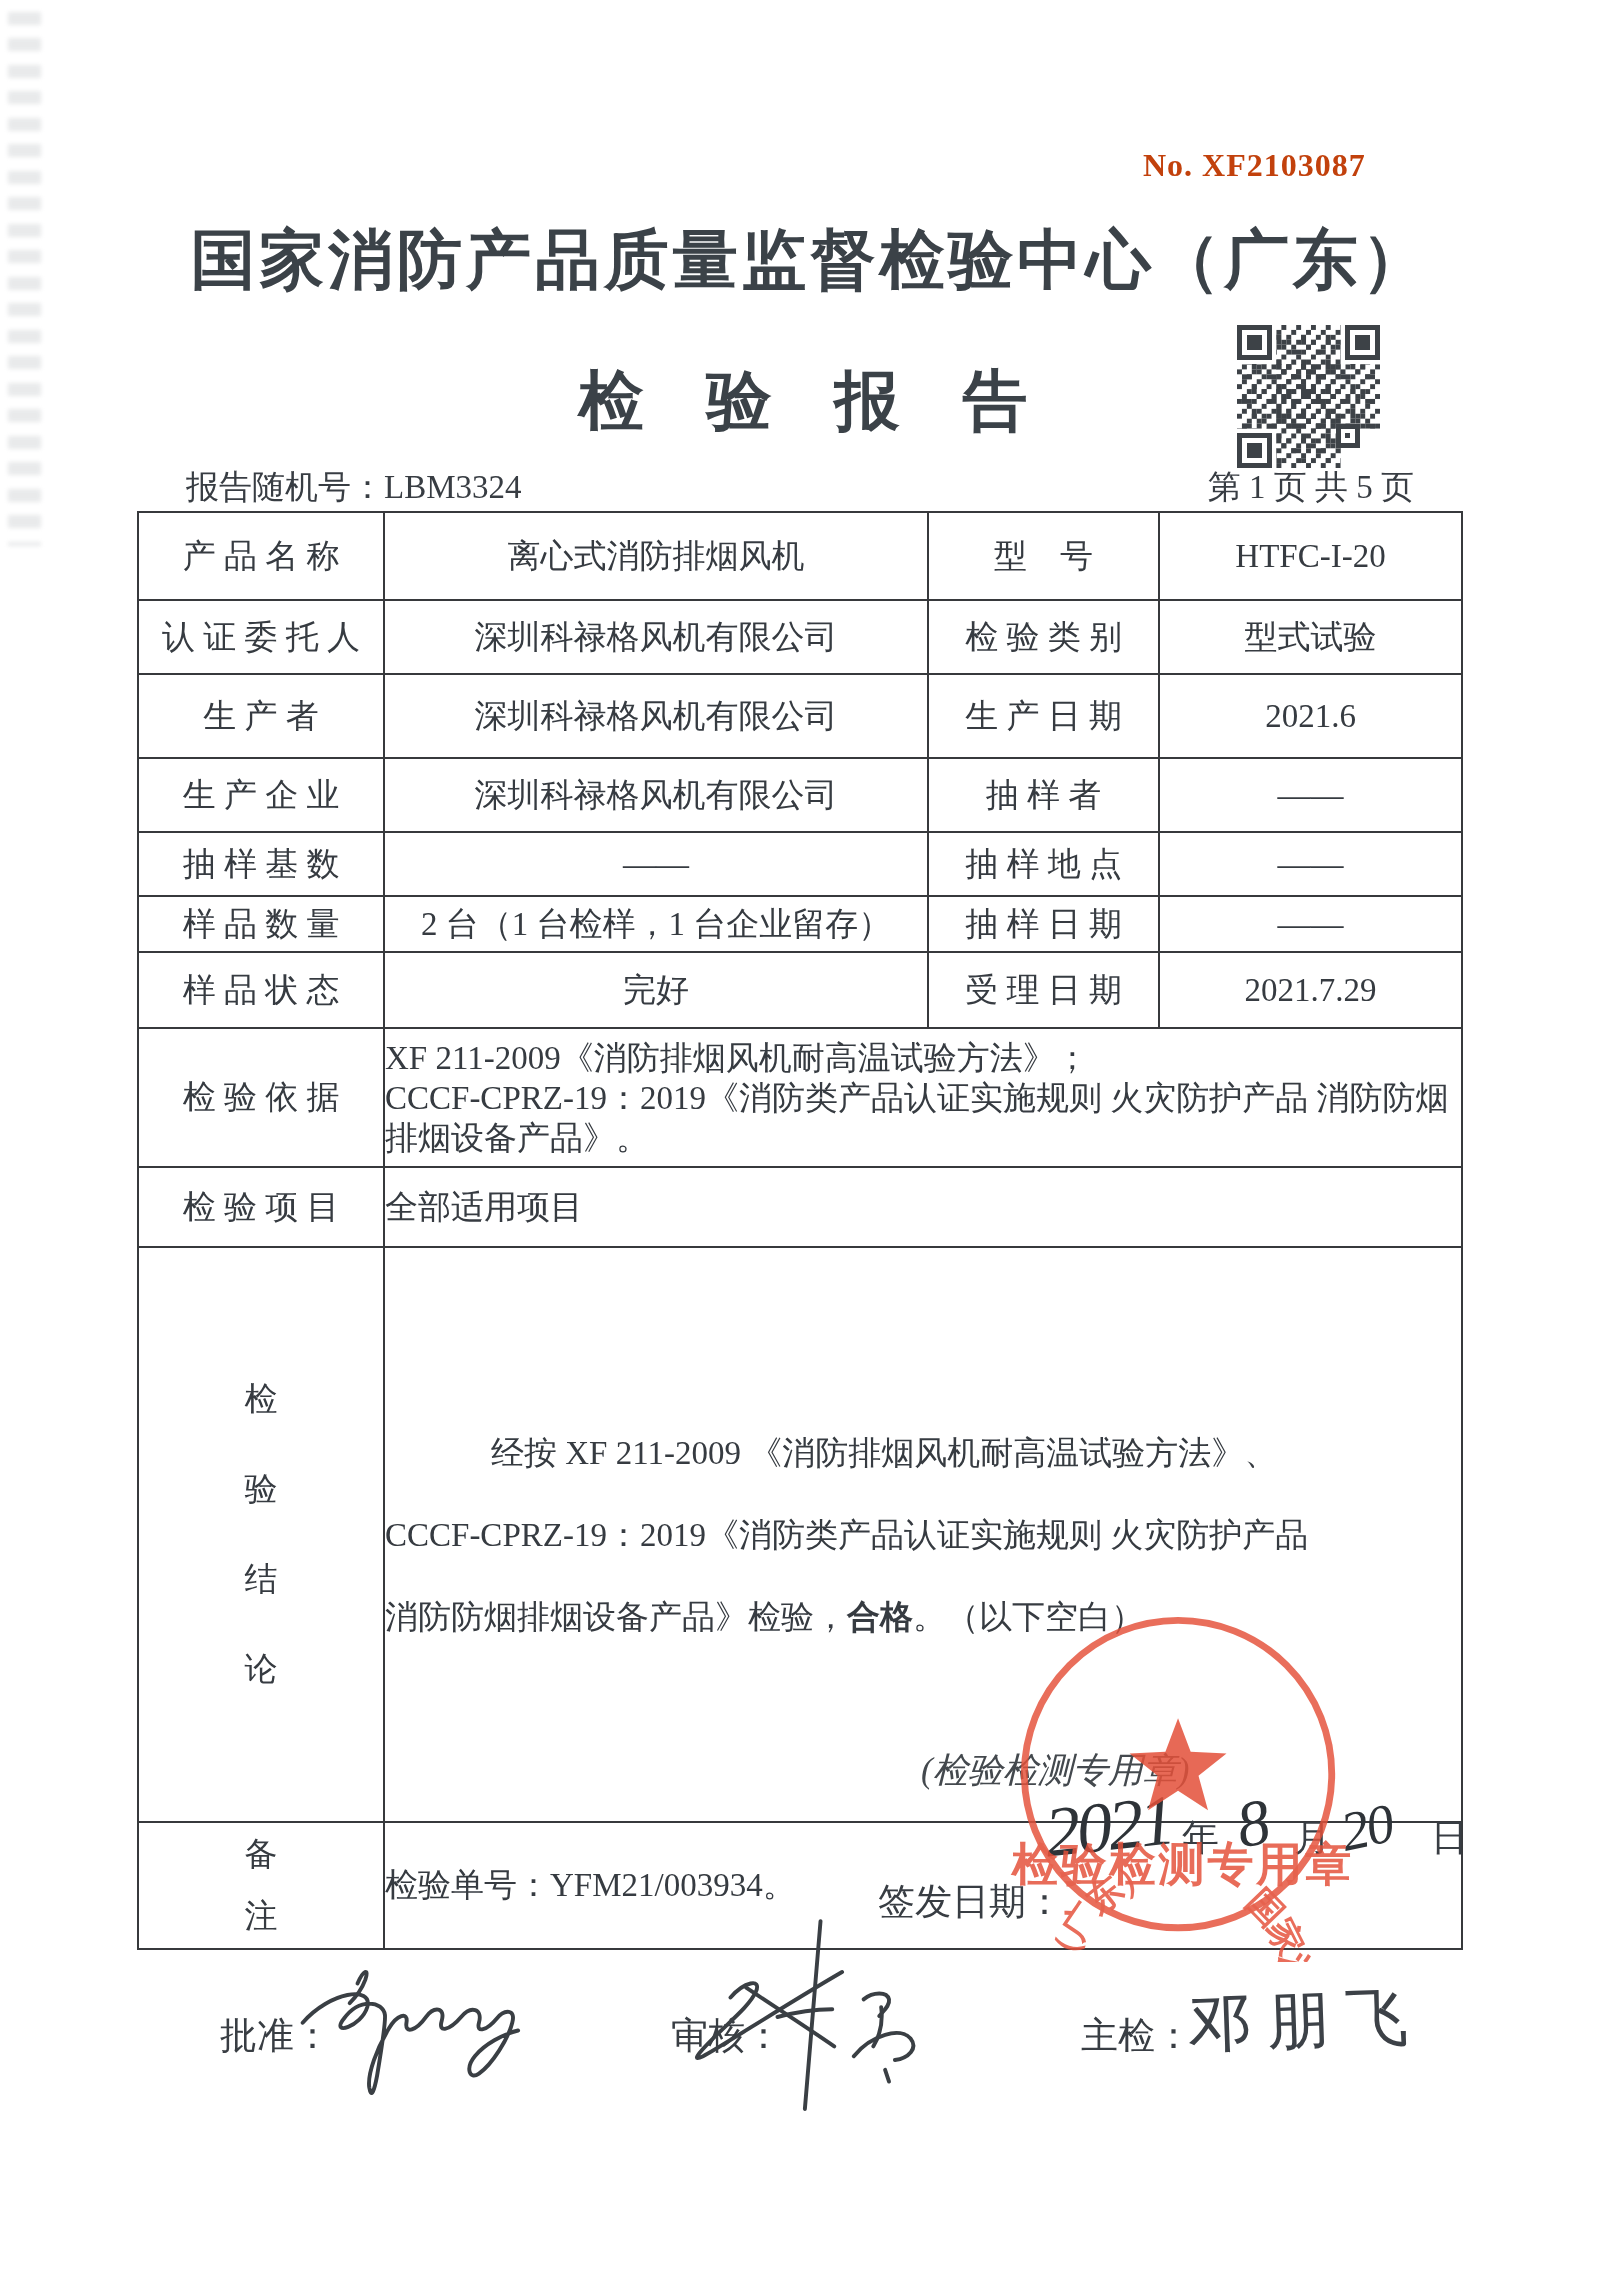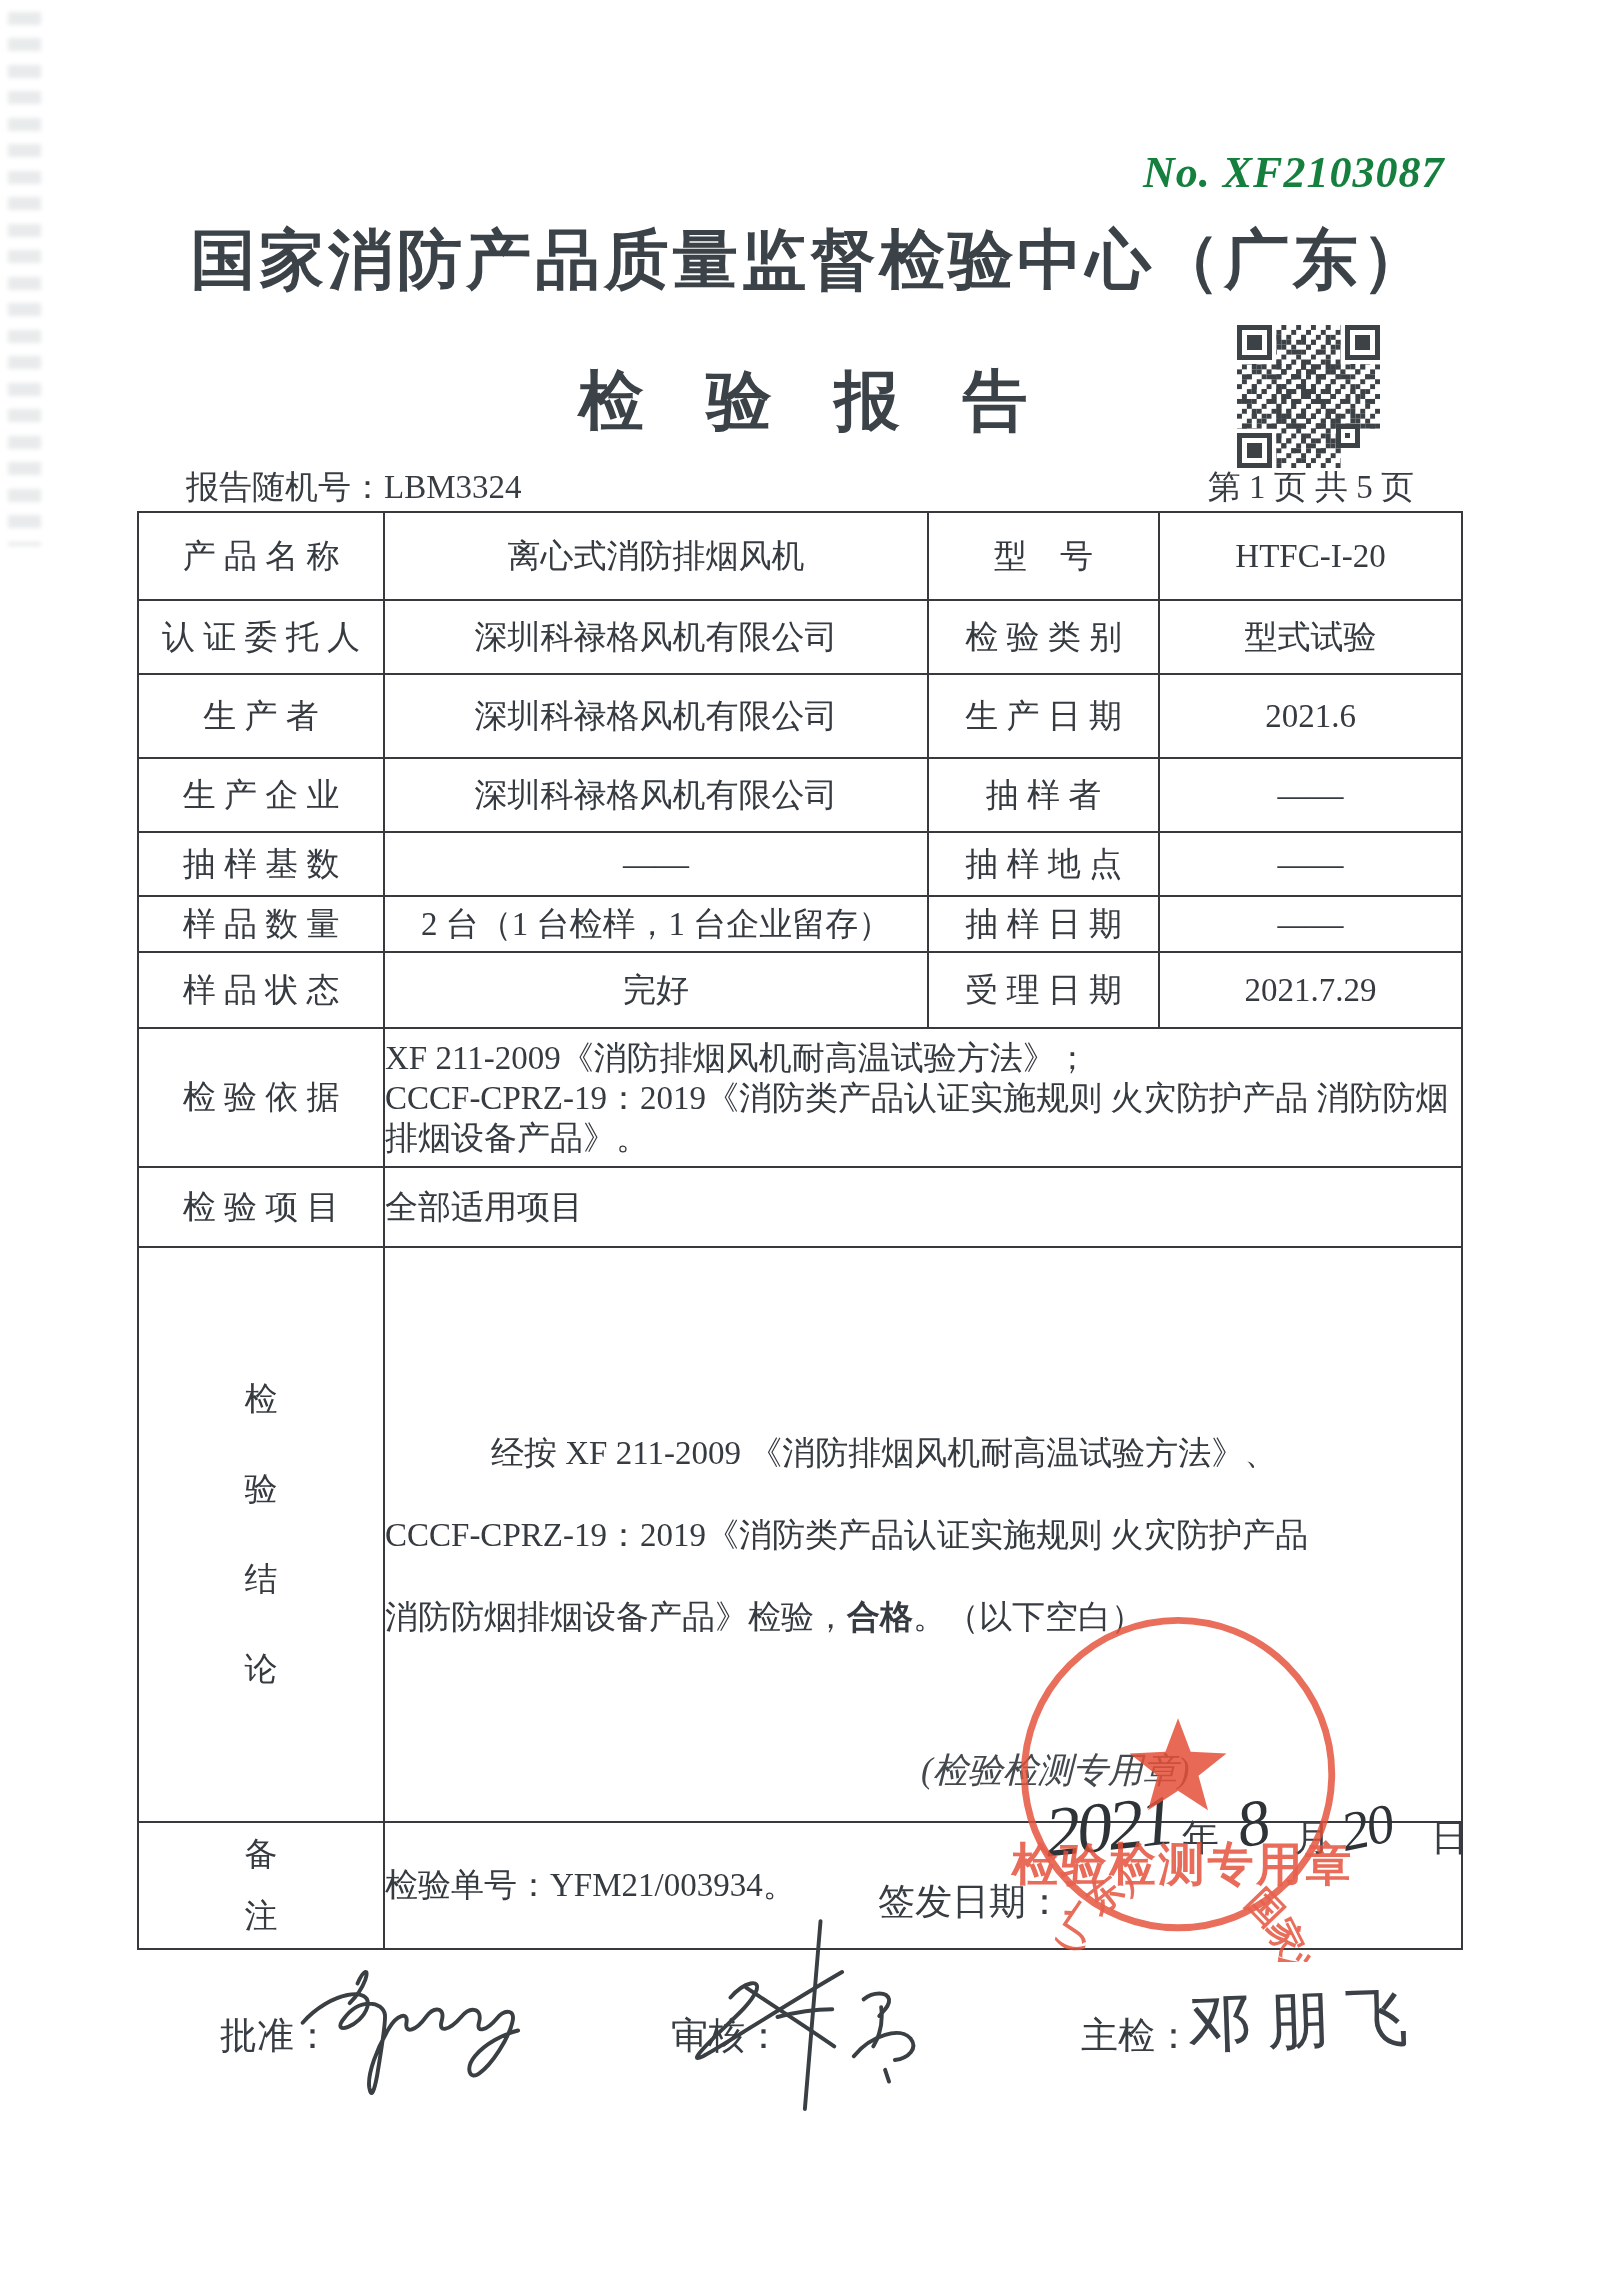--- a/index.html
+++ b/index.html
@@ -6,21 +6,21 @@
   .page{
     position:relative; width:1621px; height:2293px; background:#ffffff;
     font-family:"Liberation Serif","DejaVu Serif",serif; color:#363b41; overflow:hidden;
   }
   
   .ghost-strip{
     position:absolute; left:7.8px; top:11.8px; width:33px; height:534px;
     background:repeating-linear-gradient(180deg, rgba(150,156,162,.38) 0 12.7px, rgba(255,255,255,0) 12.7px 26.5px);
     filter:blur(2px); opacity:.55; pointer-events:none;
   }
-  .report-no{position:absolute; left:1143px; top:147px; font-size:44px; font-weight:bold; color:#15803d; letter-spacing:1px;font-style:italic;}
+  .report-no{position:absolute; left:1143px; top:147px; font-size:32px; font-weight:bold; color:#c2410c; letter-spacing:1px;}
   .doc-title{position:absolute; left:0; right:0; top:216px; text-align:center;
     font-size:65px; font-weight:bold; color:#3b4248; letter-spacing:3.9px; white-space:nowrap;}
   .doc-subtitle{position:absolute; left:0; right:0; top:357px; text-align:center; padding-left:48px;
     font-size:65px; font-weight:bold; color:#3b4248; letter-spacing:63px; white-space:nowrap;}
   .qr{position:absolute; left:1237px; top:325px;}
   .meta-row{position:absolute; left:137px; top:465px; width:1324px; display:flex; justify-content:space-between; font-size:33px; color:#383d43;}
   .meta-left{padding-left:49px;}
   .meta-right{padding-right:47px;}
 
   table.report{position:absolute; left:137px; top:511px; width:1324px; border-collapse:collapse; table-layout:fixed;}

